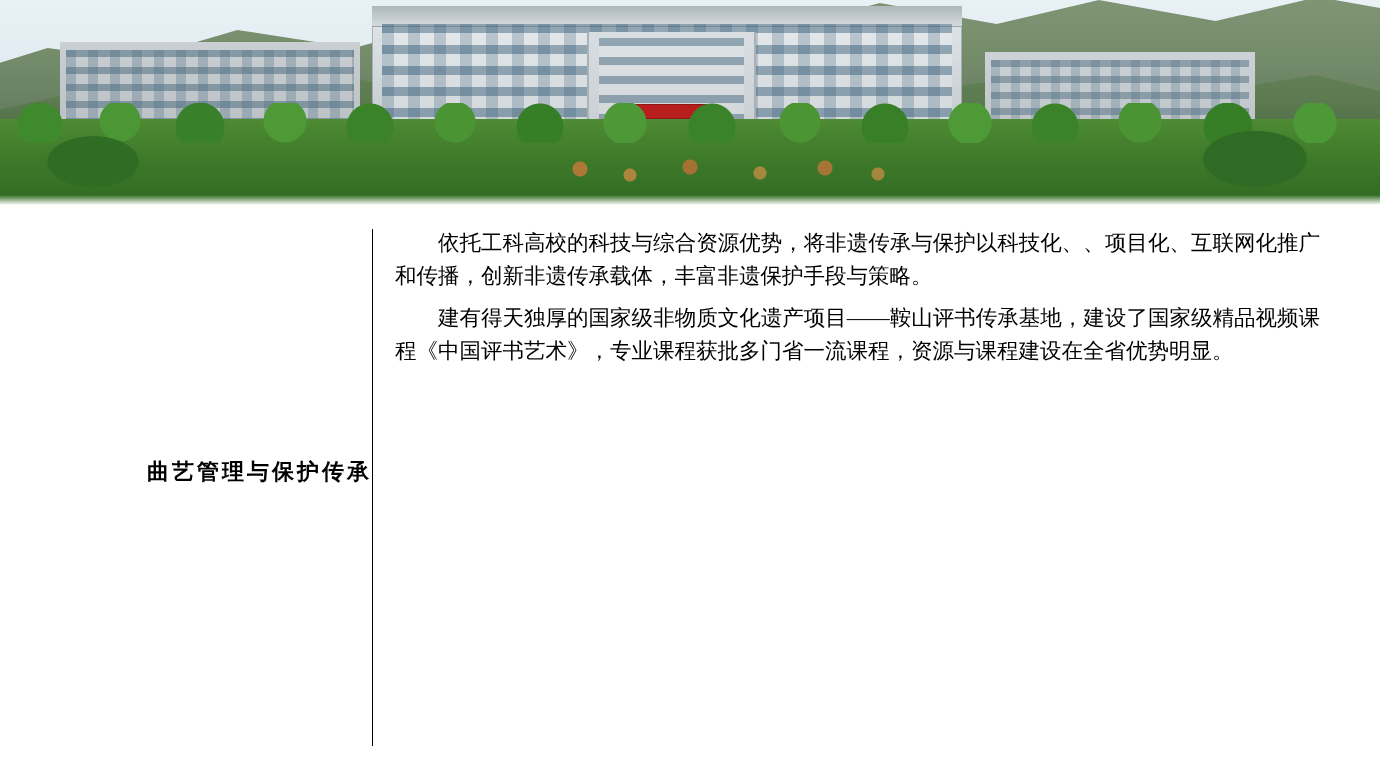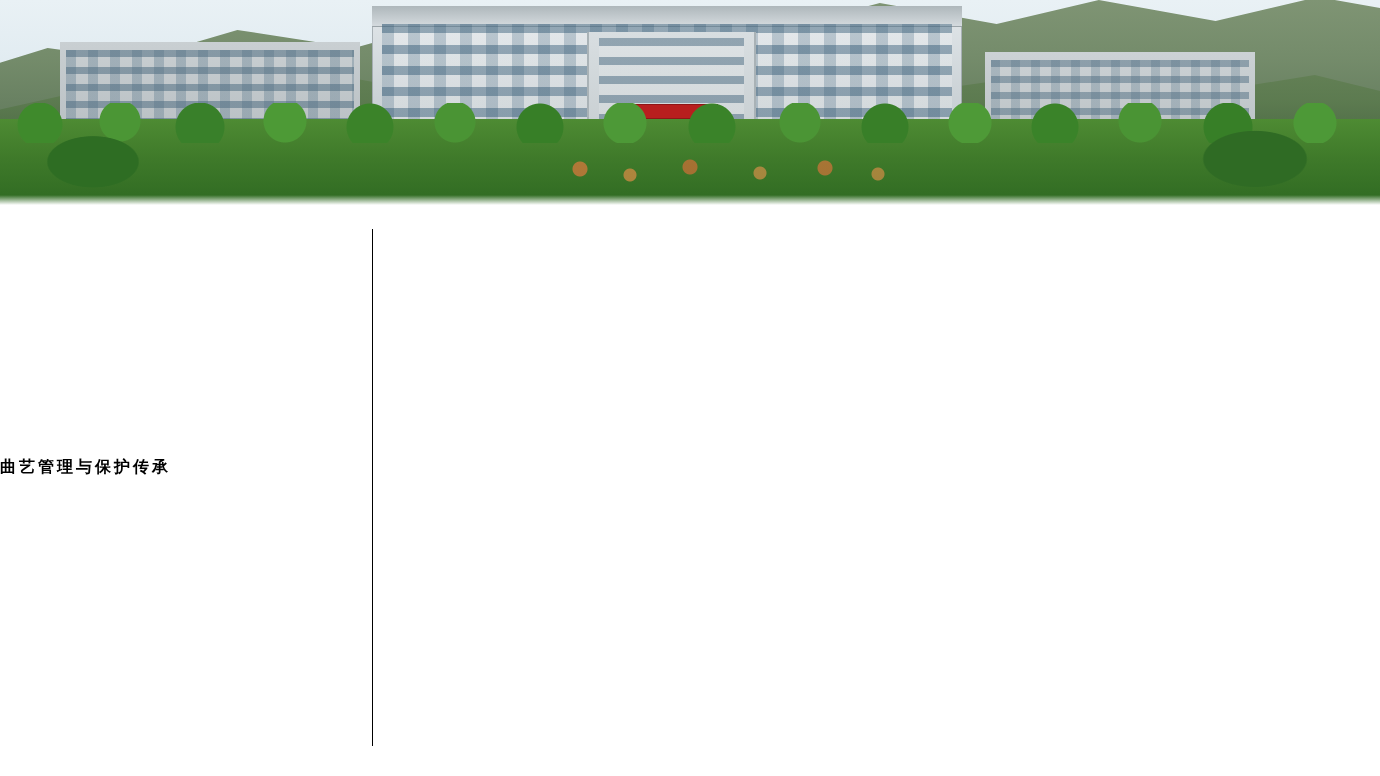--- a/index.html
+++ b/index.html
@@ -240,22 +240,22 @@
     position: relative;
     display: flex;
     align-items: flex-start;
     padding-top: 22px;
     height: 549px;
     box-sizing: border-box;
   }
   .row-title {
     width: 372px;
     flex: 0 0 372px;
-    text-align: left;
-    font-size: 16px;
+    text-align: right;
+    font-size: 22px;
     font-weight: bold;
     letter-spacing: 3px;
     font-family: "Liberation Serif", "DejaVu Serif", serif;
     padding-top: 230px;
     box-sizing: border-box;
   }
   .divider {
     width: 0;
     flex: 0 0 0;
     border-left: 1.6px solid #000;
@@ -319,19 +319,21 @@
 <div class="content">
 
   <div class="row-title">曲艺管理与保护传承</div>
 
   <div class="divider"></div>
 
   <div class="body-col">
 
 
     <div class="section">
+      <p class="sec-body">依托工科高校的科技与综合资源优势，将非遗传承与保护以科技化、、项目化、互联网化推广和传播，创新非遗传承载体，丰富非遗保护手段与策略。</p>
     </div>
 
     <div class="section">
+      <p class="sec-body">建有得天独厚的国家级非物质文化遗产项目——鞍山评书传承基地，建设了国家级精品视频课程《中国评书艺术》，专业课程获批多门省一流课程，资源与课程建设在全省优势明显。</p>
     </div>
 
   </div>
 </div>
 
 </body></html>

